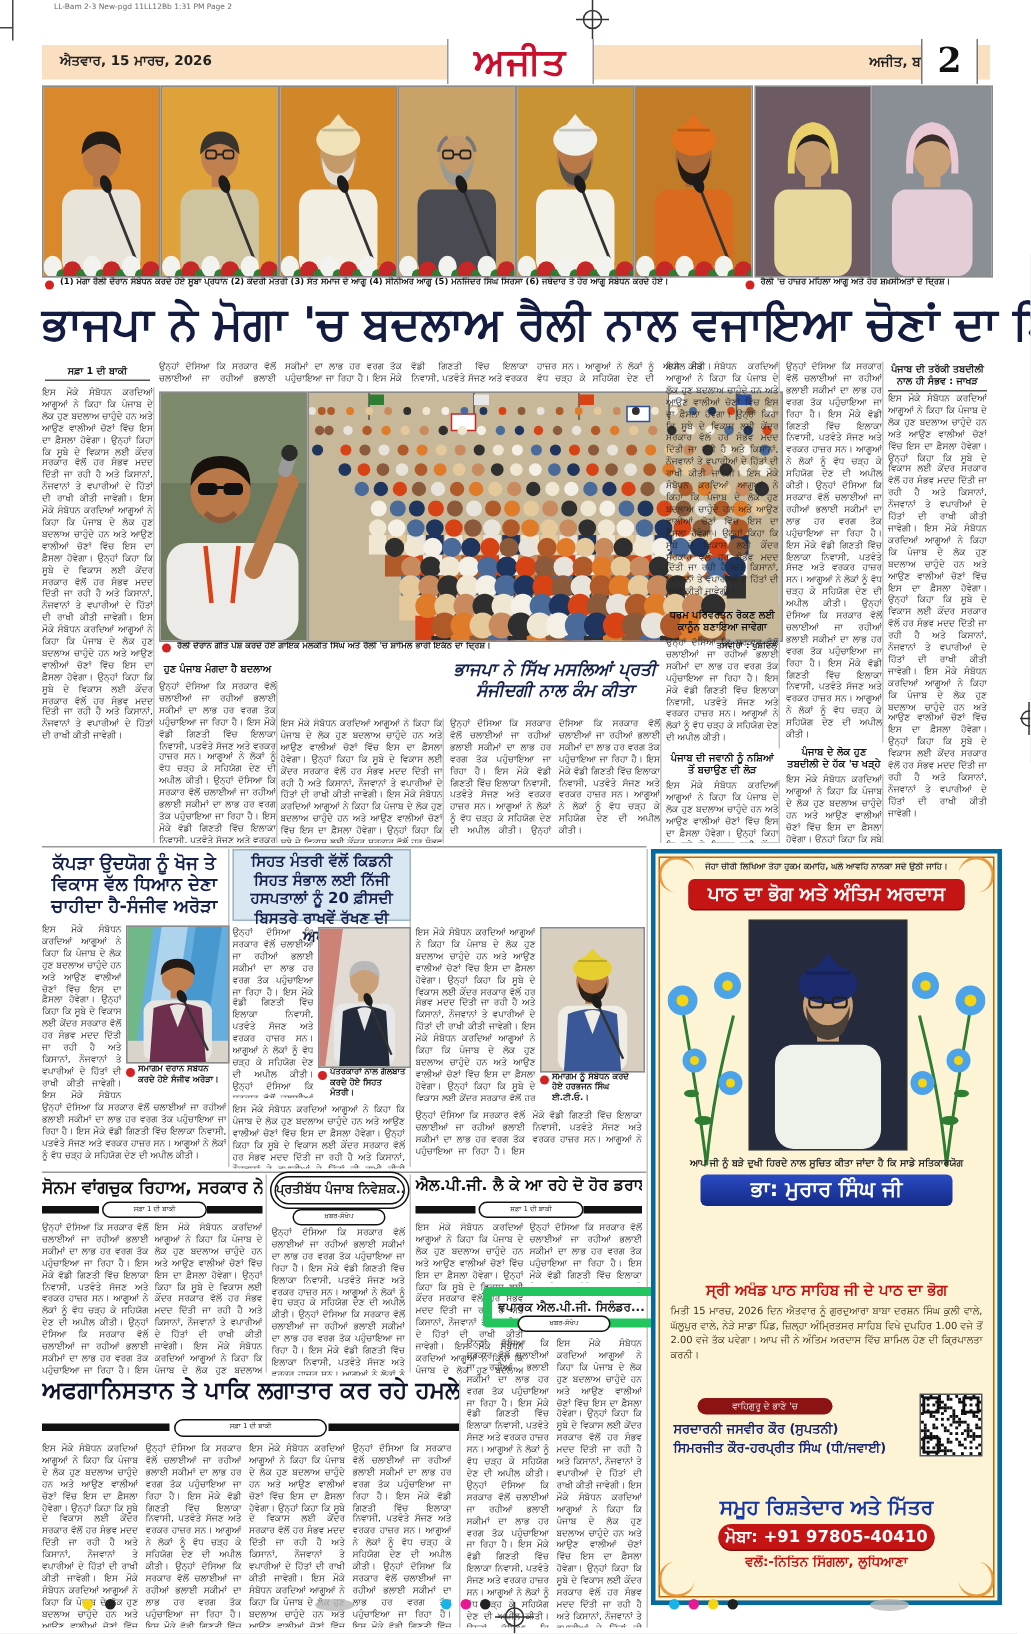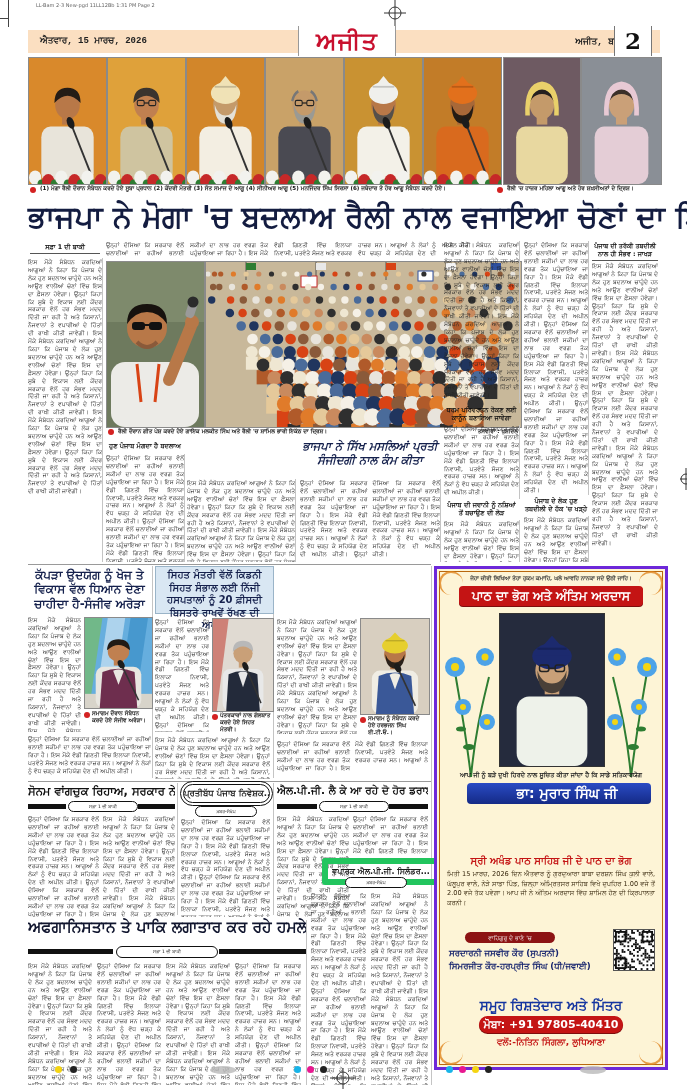--- a/index.html
+++ b/index.html
@@ -14,21 +14,21 @@
   .mini-head{font-weight:bold;text-align:center;color:#101010;}
   .sub-head{font-weight:bold;text-align:center;color:#15214d;}
   .oval{border:1px solid #111;border-radius:8px;font-size:4.6px;line-height:9px;text-align:center;
         background:#fff;color:#111;white-space:nowrap;overflow:hidden;}
   .bar{background:#111;height:5px;}
   .photo{overflow:hidden;border:1px solid #8a8a8a;background:#ccc;}
   .photo svg{display:block;width:100%;height:100%;}
   .headline{font-weight:bold;color:#131c40;}
   .boxed-double{border:1px solid #111;outline:1px solid #111;outline-offset:2px;border-radius:10px;}
   
-  #ad{background:#fdf4d6;border:3px solid #6d28d9;box-shadow:inset 0 0 0 2px #fdf4d6, inset 0 0 0 3px #b8670e;}
+  #ad{background:#fdf4d6;border:3px solid #0369a1;box-shadow:inset 0 0 0 2px #fdf4d6, inset 0 0 0 3px #b8670e;}
   .ad-banner-red{background:#c41414;color:#fff;font-weight:bold;text-align:center;border-radius:4px;
                  box-shadow:0 1px 0 #7e0d0d;}
   .ad-banner-blue{background:linear-gradient(#2a4bc4,#142a86);color:#fff;font-weight:bold;text-align:center;border-radius:4px;}
   .ad-par{font-size:6.6px;line-height:1.45;text-align:justify;color:#3a2a10;}
   .ad-names{font-size:8.6px;line-height:1.55;font-weight:bold;color:#17246e;}
   .corner{width:22px;height:22px;border:2px solid #e0861f;border-radius:50%;opacity:.8;}
   .regcross line{stroke:#333;stroke-width:1;}
   .smudge{background:#b9b9b9;border-radius:50%;opacity:.8;}
   .cdot{width:7px;height:7px;border-radius:50%;}
 </style>
@@ -39,21 +39,21 @@
 
   <div class="abs" style="left:36px;top:2px;width:320px;height:9px;font-size:5px;color:#666;">LL-Bam 2-3 New-pgd  11LL12Bb  1:31 PM  Page 2</div>
   <div class="abs" style="left:8px;top:0;width:1px;height:27px;background:#444;"></div>
   <div class="abs" style="left:0;top:18px;width:8px;height:1px;background:#444;"></div>
   <svg class="abs regcross" style="left:384px;top:0px;" width="22" height="26">
     <circle cx="11" cy="13" r="6" fill="none" stroke="#333"></circle>
       <line x1="11" y1="0" x2="11" y2="26"></line>
       <line x1="0" y1="13" x2="22" y2="13"></line>
   </svg>
 
-  <div class="abs" style="left:28px;top:30px;width:632px;height:23px;font-family:Liberation Mono, monospace;" title="ਅਜੀਤ, ਬਠਿੰਡਾ">
+  <div class="abs" style="left:28px;top:30px;width:632px;height:23px;" title="ਅਜੀਤ, ਬਠਿੰਡਾ">
     <div class="abs" style="left:0;top:0;width:100%;height:100%;background:#fbdfc1;"></div>
     <div class="abs" style="left:12px;top:6px;width:220px;font-size:9px;font-weight:bold;color:#222;">ਐਤਵਾਰ, 15 ਮਾਰਚ, 2026</div>
     <div class="abs" style="left:508px;top:7px;width:95px;font-size:9px;font-weight:bold;color:#222;text-align:right;">ਅਜੀਤ, ਬਠਿੰਡਾ</div>
   </div>
   <div class="abs" style="left:298px;top:26px;width:96px;height:30px;background:#fff;border-left:1px solid #999;border-right:1px solid #999;text-align:center;">
     <span style="font-size:24px;font-weight:bold;color:#c8102e;letter-spacing:1px;line-height:30px;">ਅਜੀਤ</span>
   </div>
   <div class="abs" style="left:614px;top:26px;width:36px;height:30px;background:#fff;border-left:1px solid #777;border-right:1px solid #777;text-align:center;">
     <span style="font-family:'DejaVu Serif','Liberation Serif',serif;font-size:23px;font-weight:bold;color:#111;line-height:30px;">2</span>
   </div>
@@ -847,21 +847,21 @@
           <path d="M36,52 Q36,72 50,73 Q64,72 64,52 Q60,64 50,64 Q40,64 36,52 Z" fill="#4a4038"></path>
           <g fill="none" stroke="#222" stroke-width="1.4">
             <rect x="38" y="47" width="9" height="6" rx="2"></rect>
             <rect x="53" y="47" width="9" height="6" rx="2"></rect>
             <line x1="47" y1="50" x2="53" y2="50"></line>
           </g>
         </svg>
       </div>
 
     <div class="abs" style="left:8px;top:202px;width:212px;font-size:6.4px;font-weight:bold;text-align:center;color:#222;white-space:nowrap;overflow:hidden;">ਆਪ ਜੀ ਨੂੰ ਬੜੇ ਦੁਖੀ ਹਿਰਦੇ ਨਾਲ ਸੂਚਿਤ ਕੀਤਾ ਜਾਂਦਾ ਹੈ ਕਿ ਸਾਡੇ ਸਤਿਕਾਰਯੋਗ</div>
-    <div class="ad-banner-blue abs" style="left:30px;top:214px;width:168px;height:21px;font-size:14px;line-height:21px;padding-left:16px;">ਭਾ: ਮੁਰਾਰ ਸਿੰਘ ਜੀ</div>
+    <div class="ad-banner-blue abs" style="left:30px;top:214px;width:168px;height:21px;font-size:14px;line-height:21px;">ਭਾ: ਮੁਰਾਰ ਸਿੰਘ ਜੀ</div>
 
     <div class="abs" style="left:10px;top:286px;width:208px;font-size:10px;font-weight:bold;text-align:center;color:#c41414;white-space:nowrap;overflow:hidden;">ਸ੍ਰੀ ਅਖੰਡ ਪਾਠ ਸਾਹਿਬ ਜੀ ਦੇ ਪਾਠ ਦਾ ਭੋਗ</div>
     <div class="ad-par abs" style="left:10px;top:301px;width:208px;height:58px;">ਮਿਤੀ 15 ਮਾਰਚ, 2026 ਦਿਨ ਐਤਵਾਰ ਨੂੰ ਗੁਰਦੁਆਰਾ ਬਾਬਾ ਦਰਸ਼ਨ ਸਿੰਘ ਕੁਲੀ ਵਾਲੇ, ਘੱਲੂਪੁਰ ਵਾਲੇ, ਨੇੜੇ ਸਾਡਾ ਪਿੰਡ, ਜ਼ਿਲ੍ਹਾ ਅੰਮ੍ਰਿਤਸਰ ਸਾਹਿਬ ਵਿਖੇ ਦੁਪਹਿਰ 1.00 ਵਜੇ ਤੋਂ 2.00 ਵਜੇ ਤੱਕ ਪਵੇਗਾ। ਆਪ ਜੀ ਨੇ ਅੰਤਿਮ ਅਰਦਾਸ ਵਿੱਚ ਸ਼ਾਮਿਲ ਹੋਣ ਦੀ ਕ੍ਰਿਪਾਲਤਾ ਕਰਨੀ।</div>
 
     <div class="abs" style="left:28px;top:363px;width:90px;height:11px;background:#8c1313;color:#fff;font-size:6px;line-height:11px;text-align:center;border-radius:6px;">ਵਾਹਿਗੁਰੂ ਦੇ ਭਾਣੇ 'ਚ</div>
     <div class="abs photo" style="right:10px;top:360px;width:40px;height:40px;border:1px solid #555;background:#fff;">
         <svg viewBox="0 0 21 21" preserveAspectRatio="none">
           <rect width="21" height="21" fill="#fff"></rect>
           <rect x="0" y="0" width="1" height="1" fill="#111"></rect>
           <rect x="3" y="0" width="1" height="1" fill="#111"></rect>

